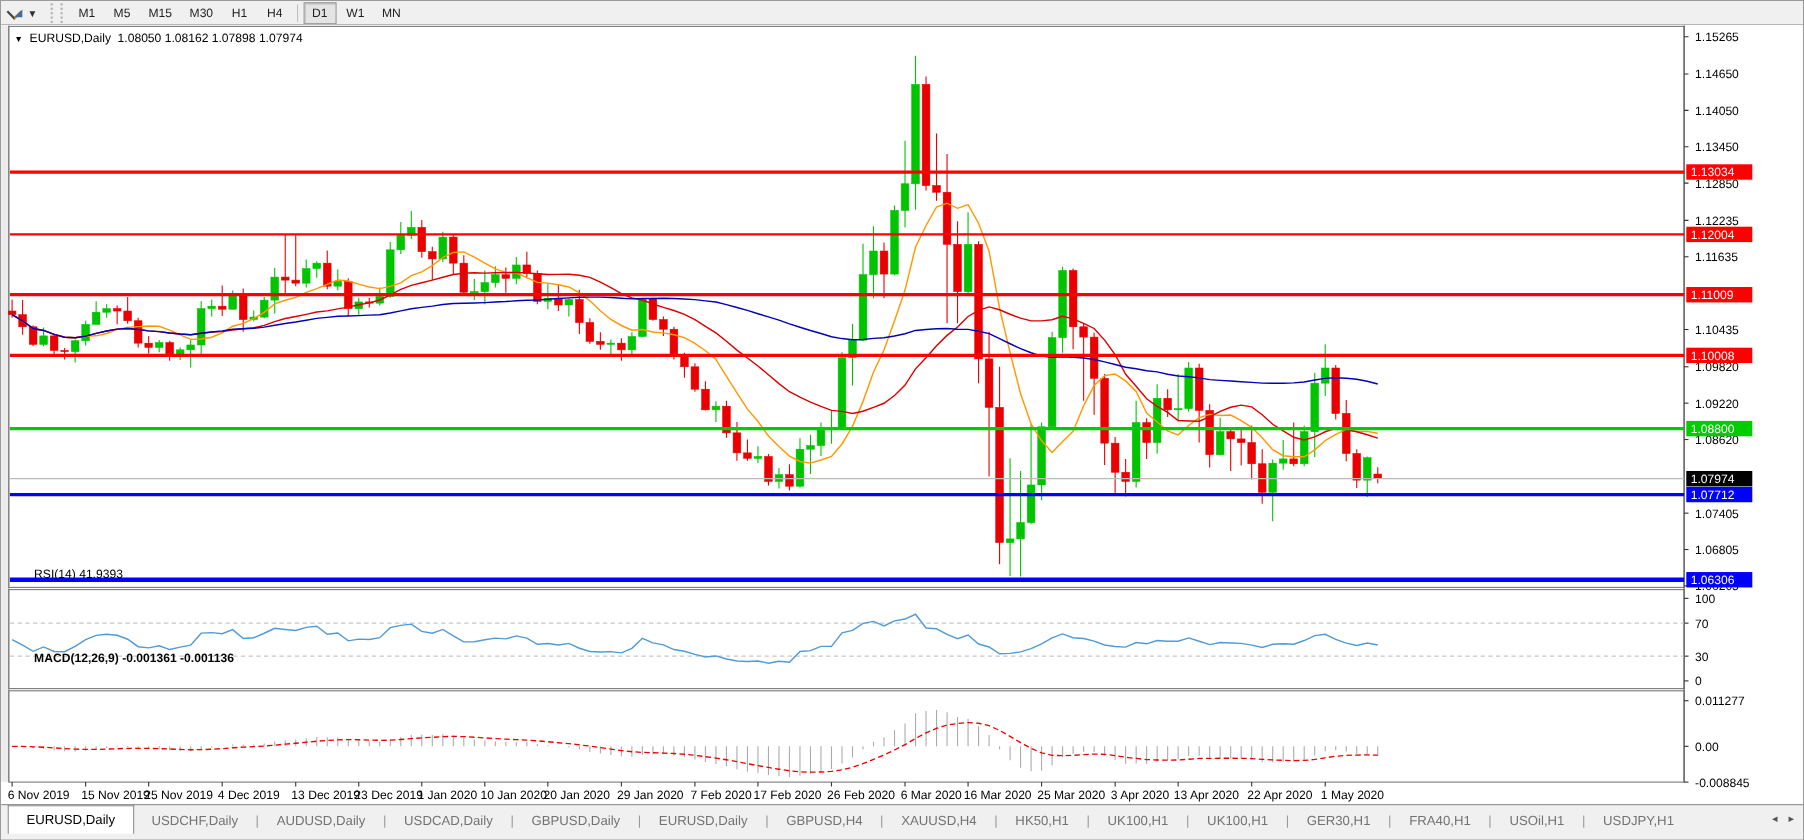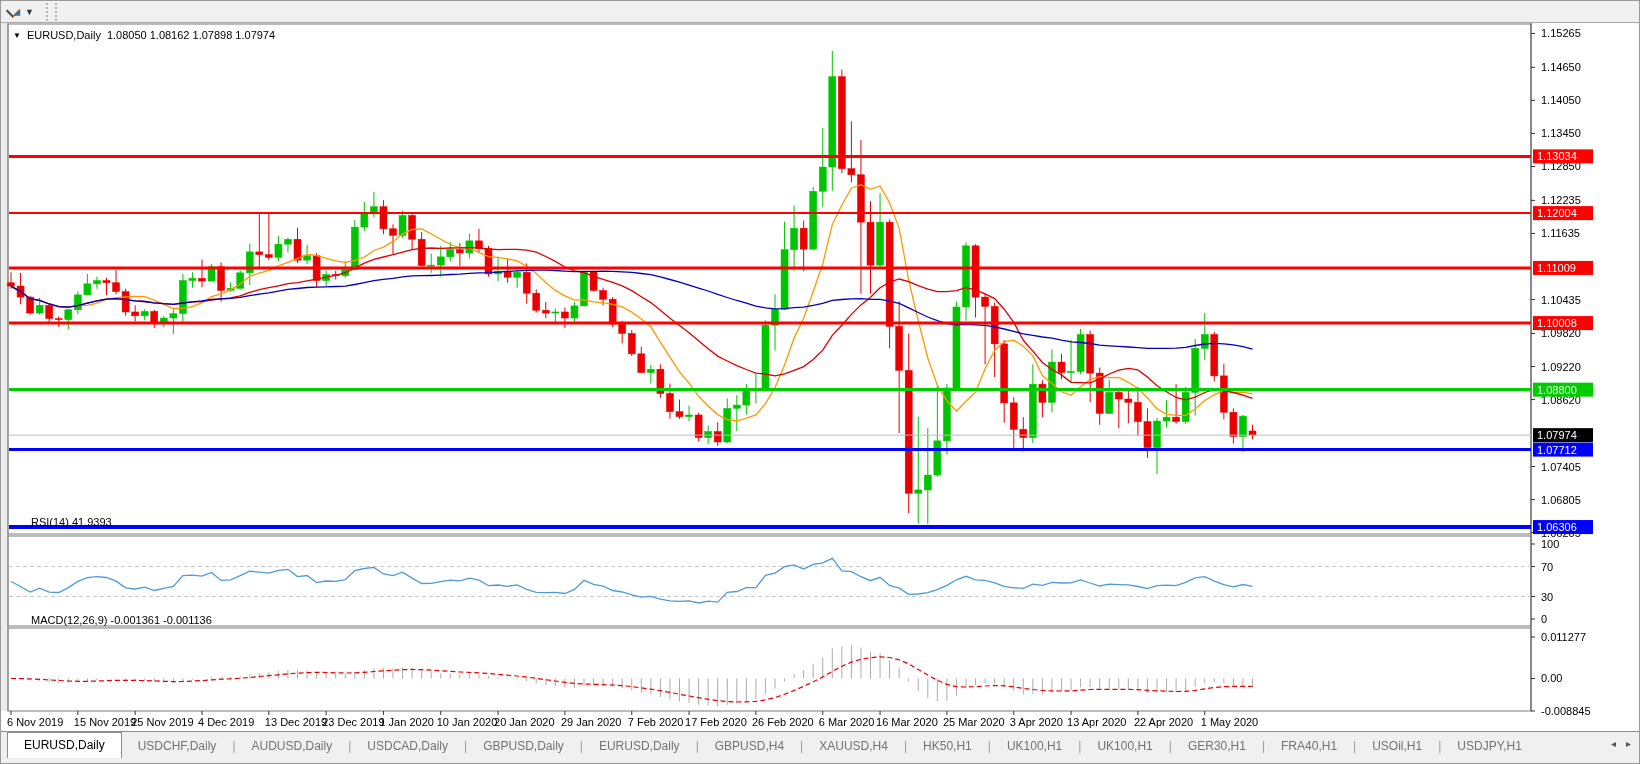--- a/index.html
+++ b/index.html
@@ -15,21 +15,21 @@
   .tf-group{display:flex;align-items:center;height:22px;}
   .tf-btn{min-width:30px;height:20px;border:1px solid transparent;background:transparent;font-family:"Liberation Sans",sans-serif;font-size:11px;color:#222;margin:0 1px;cursor:pointer;padding:0 6px;}
   .tf-btn.active{background:#e4e4e4;border:1px solid #9a9a9a;box-shadow:inset 1px 1px 1px rgba(0,0,0,.15);}
   .tf-sep{width:1px;height:16px;background:#c0c0c0;margin:0 4px;}
   
   .chart-region{position:absolute;left:0;top:22px;width:1640px;height:708px;background:#fff;}
   .chart-title{position:absolute;left:12px;top:6px;font-size:11px;color:#000;display:flex;gap:6px;align-items:center;}
   .tri{font-size:8px;color:#000;}
   .panel-label{position:absolute;left:30px;font-size:11px;color:#000;}
   .rsi-label{top:493px;}
-  .macd-label{top:591px;}
+  .macd-label{top:570px;font-weight:bold;}
   
   .tabbar{position:absolute;left:0;top:730px;width:1640px;height:34px;background:#f0f0f0;border-top:1px solid #8e8e8e;display:flex;align-items:flex-start;box-sizing:border-box;}
   .tabs{display:flex;align-items:flex-end;height:26px;margin-left:6px;}
   .tab{height:24px;line-height:24px;padding:0 16px;font-size:12px;color:#737373;background:transparent;cursor:pointer;white-space:nowrap;}
   .tab.active{background:#fff;border:1px solid #8e8e8e;border-bottom:none;color:#000;height:25px;}
   .tab-sep{color:#9a9a9a;font-size:12px;line-height:24px;}
   .tab-arrows{position:absolute;right:10px;top:6px;display:flex;gap:10px;}
   .tab-arrow{font-size:10px;color:#555;cursor:pointer;}
   svg text{font-family:"Liberation Sans",sans-serif;}
 </style>
@@ -37,20 +37,32 @@
 <body>
 
 <div class="app">
 
   <div class="toolbar">
     <div class="tool-btn">
       <span class="tool-glyph"></span>
       <span class="caret">▼</span>
     </div>
     <div class="grip"></div>
+    <div class="tf-group" id="tf-group">
+        <button class="tf-btn">M1</button>
+        <button class="tf-btn">M5</button>
+        <button class="tf-btn">M15</button>
+        <button class="tf-btn">M30</button>
+        <button class="tf-btn">H1</button>
+        <button class="tf-btn">H4</button>
+        <div class="tf-sep"></div>
+        <button class="tf-btn active">D1</button>
+        <button class="tf-btn">W1</button>
+        <button class="tf-btn">MN</button>
+      </div>
   </div>
 
   <div class="chart-region">
     <svg id="chart-svg" width="1640" height="708">
         <rect x="0" y="0" width="1640" height="708" fill="#ffffff"></rect>
         <rect x="0" y="0" width="7" height="688" fill="#ececec"></rect>
         <line x1="7" y1="0" x2="7" y2="688" stroke="#9a9a9a" stroke-width="1"></line>
         <rect x="7" y="1" width="1523" height="510" fill="none" stroke="#7a7a7a" stroke-width="1"></rect>
         <rect x="7" y="513" width="1523" height="90" fill="none" stroke="#7a7a7a" stroke-width="1"></rect>
         <rect x="7" y="605" width="1523" height="83" fill="none" stroke="#7a7a7a" stroke-width="1"></rect>

